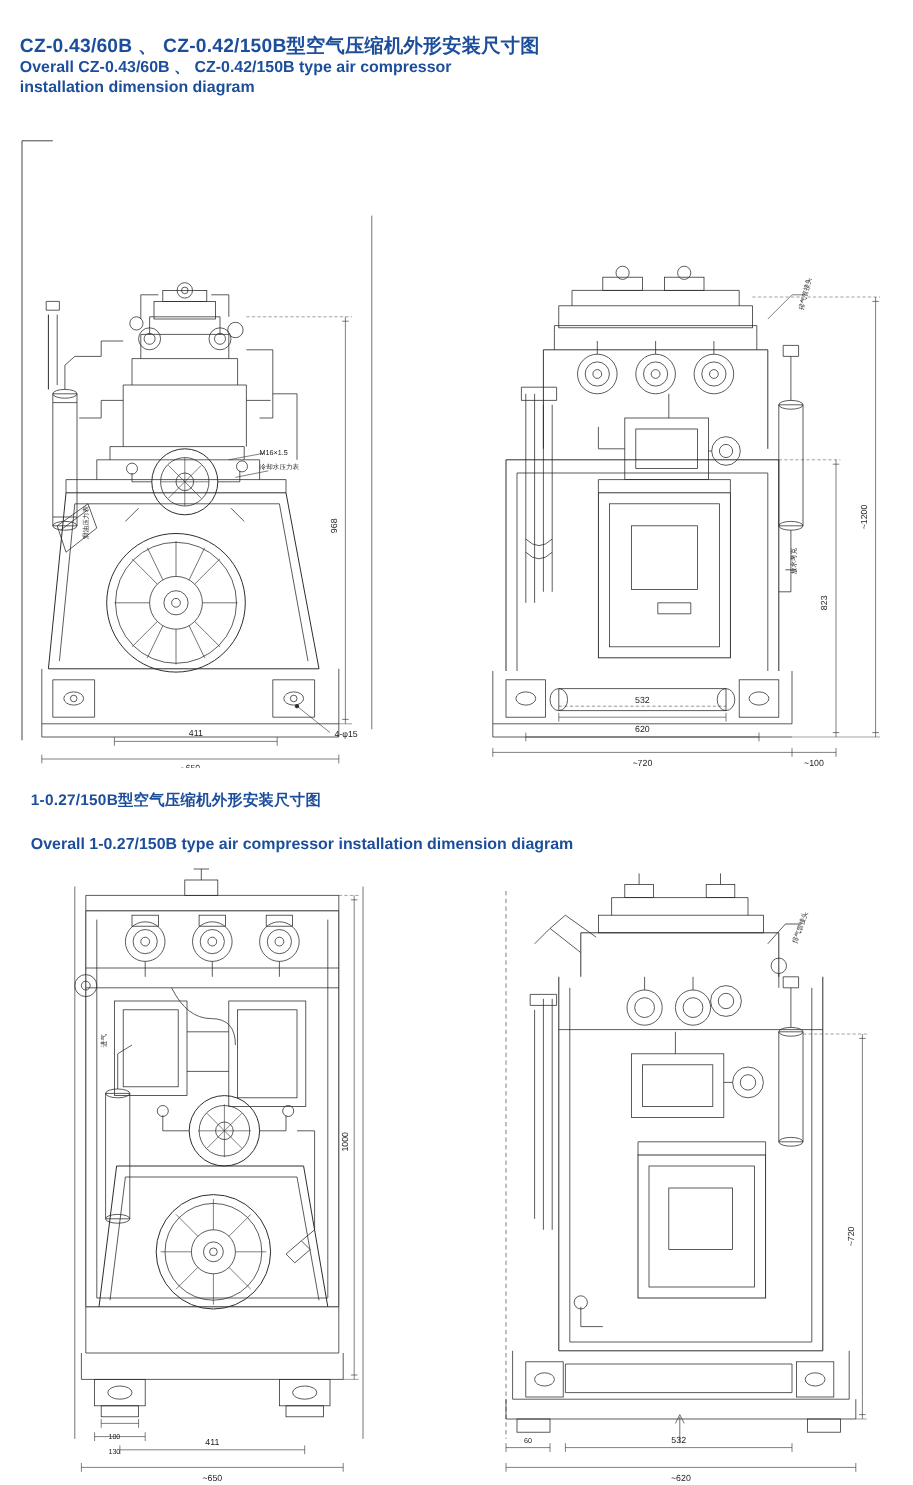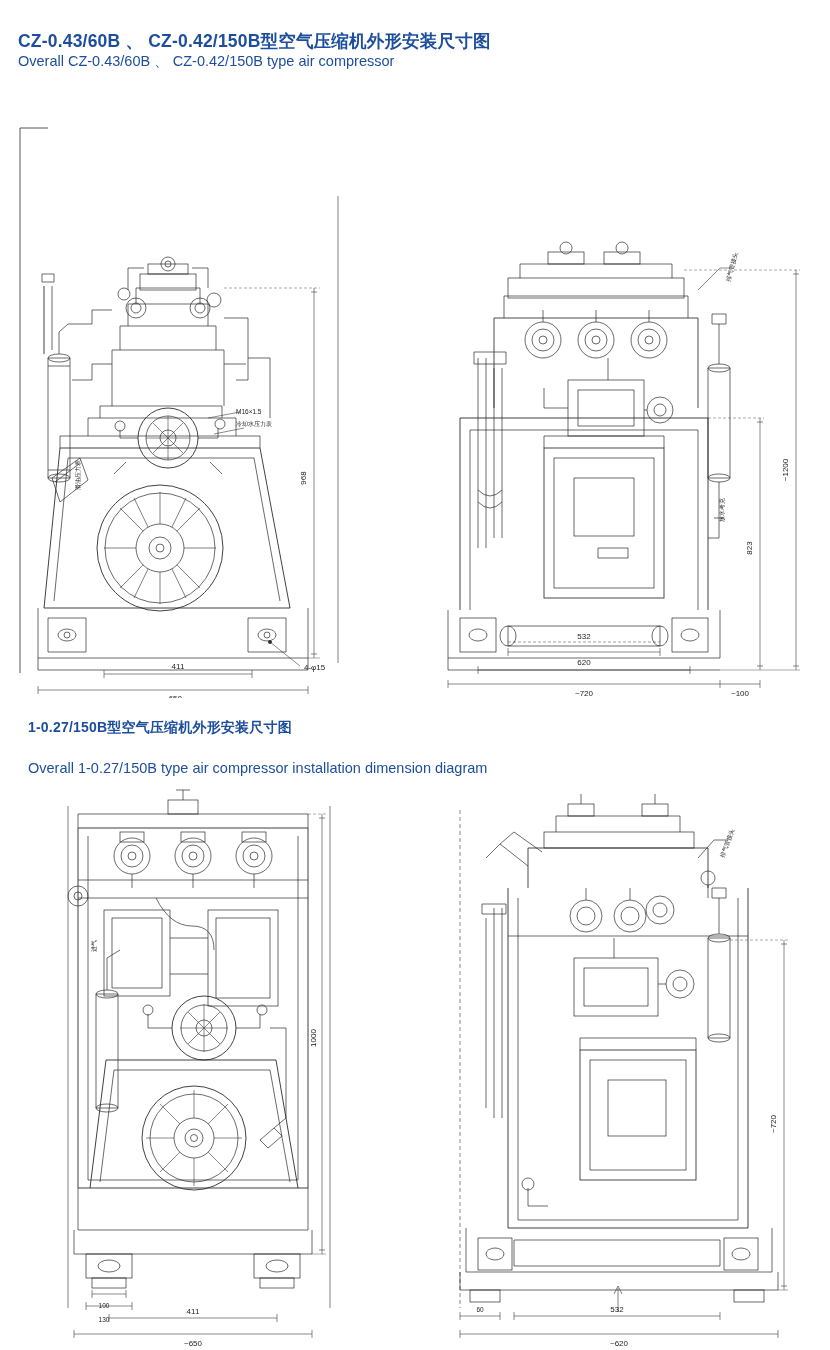--- a/index.html
+++ b/index.html
@@ -13,21 +13,21 @@
   }
   .page{position:relative;width:830px;height:968px;}
 
   
   .heading-block{position:absolute;left:18px;}
   .h-cn{
     font-size:17.5px;font-weight:bold;color:#1d4e9c;
     letter-spacing:0.2px;line-height:22px;margin:0;
   }
   .h-en{
-    font-size:14.5px;font-weight:normal;color:#1d4e9c;
+    font-size:14.5px;font-weight:bold;color:#1d4e9c;
     line-height:19px;margin:0;font-style:normal;
   }
   #h1{top:30px;}
   #h2{top:716px;left:28px;}
   #h2 .h-cn{font-size:14px;}
   #h2 .h-en{font-size:14.5px;margin-top:21px;}
 
   
   .fig{position:absolute;}
   .fig svg{display:block;}
@@ -39,20 +39,21 @@
   .cnlab{font-size:6px;fill:#222;}
 </style>
 </head>
 <body>
 
 <div class="page">
 
   <div class="heading-block" id="h1">
     <div class="h-cn">CZ-0.43/60B 、 CZ-0.42/150B型空气压缩机外形安装尺寸图</div>
     <div class="h-en">Overall CZ-0.43/60B 、 CZ-0.42/150B type air compressor</div>
+    <div class="h-en">installation dimension diagram</div>
   </div>
 
   <div class="fig" id="fig1" style="top:118px;left:8px;">
     <svg width="814" height="580" viewBox="0 0 814 580" xmlns="http://www.w3.org/2000/svg">
       <g stroke="#2b2b2b" fill="none" stroke-width="0.7">
 
         <path d="M12 10 L12 555 M12 10 L40 10" stroke-width="0.8"></path>
         <path d="M330 78 L330 545" stroke-width="0.6"></path>
 
         <path d="M30 490 L30 540 L300 540 L300 490"></path>

